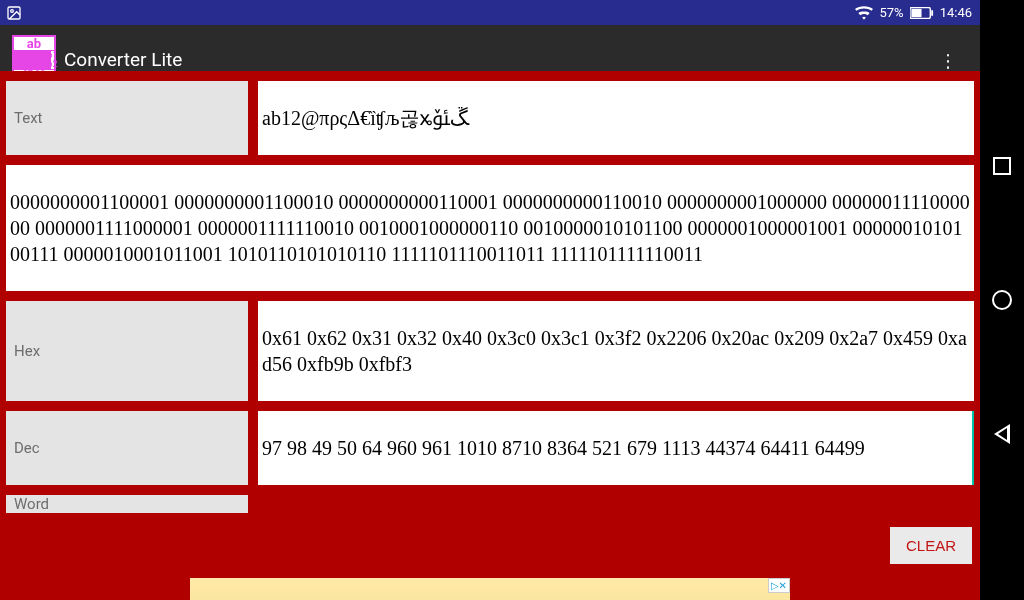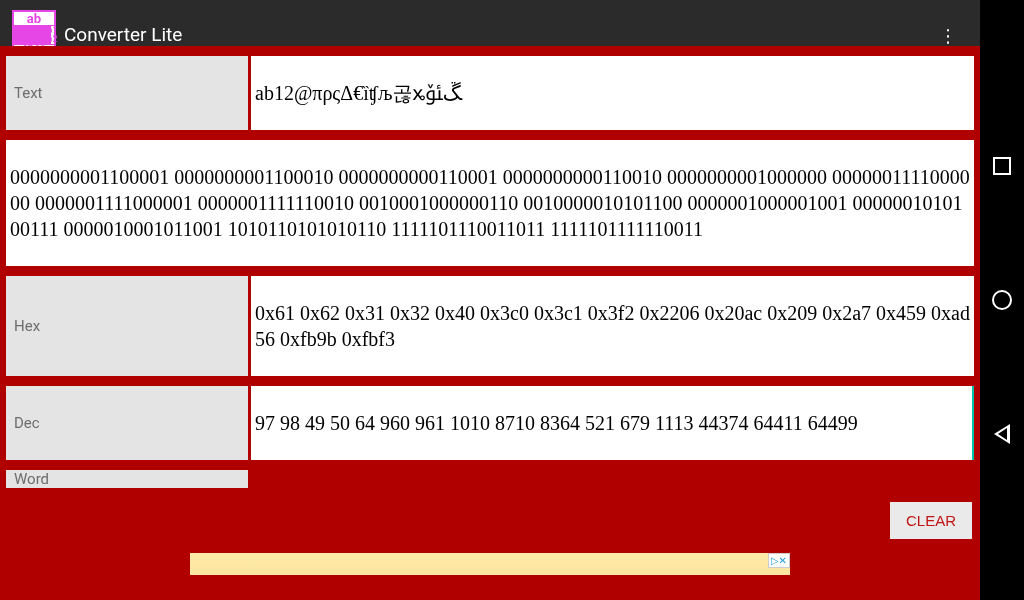--- a/index.html
+++ b/index.html
@@ -27,21 +27,21 @@
 .app-icon-bot { background: #fff; flex: 1; display: flex; align-items: center; justify-content: center; font-size: 9px; }
 .appbar-title { font-size: 19px; }
 .appbar-spacer { flex: 1; }
 .overflow { width: 40px; text-align: center; font-size: 18px; cursor: pointer; }
 
 .content { flex: 1; background: #b00000; padding: 10px 6px 0 6px; display: flex; flex-direction: column; gap: 10px; overflow: hidden; }
 
 .row { display: flex; background: #b00000; }
 .label {
   width: 242px; background: #e4e4e4; color: #6d6d6d; font-size: 15px; display: flex; align-items: center;
-  padding-left: 8px; margin-right: 3px;
+  padding-left: 8px; margin-right: 10px;
 }
 .field {
   flex: 1; background: #fff; color: #000; font-size: 20px; padding: 24px 4px; line-height: 1.3;
   word-break: break-all; font-family: Liberation Serif, serif;
 }
 .field.locked { background: #e4e4e4; color: #a9a9a9; }
 .field.active { border-right: 2px solid #00c2a8; }
 
 .bottom-row { display: flex; justify-content: flex-end; padding: 4px 2px 0 0; }
 .clear-btn {
@@ -56,20 +56,47 @@
 .nav-circle { width: 20px; height: 20px; border: 2px solid #fff; border-radius: 50%; }
 .nav-triangle { width: 0; height: 0; border-top: 10px solid transparent; border-bottom: 10px solid transparent; border-right: 16px solid #fff; position: relative; }
 .nav-triangle::after { content: ''; position: absolute; left: 4px; top: -6px; width: 0; height: 0; border-top: 6px solid transparent; border-bottom: 6px solid transparent; border-right: 9px solid #000; }
 
 .wifi-icon svg, .battery-icon svg, .image-icon svg { display: block; }
 </style>
 </head>
 <body>
 
 <div class="screen">
+  <div class="statusbar">
+    <div class="sb-left">
+      <span class="image-icon">
+        <svg width="16" height="16" viewBox="0 0 24 24" fill="none" stroke="#fff" stroke-width="2">
+            <rect x="3" y="3" width="18" height="18" rx="2"></rect>
+            <circle cx="9" cy="9" r="2"></circle>
+            <path d="M21 15l-5-5L5 21"></path>
+          </svg>
+      </span>
+    </div>
+    <div class="sb-right">
+      <span class="wifi-icon">
+        <svg width="18" height="14" viewBox="0 0 24 18" fill="#fff">
+            <path d="M12 18l-2.5-3c1.5-1.2 3.5-1.2 5 0L12 18zm-5-6l-2.5-3C7.5 6.5 16.5 6.5 19.5 9L17 12c-3-2.4-7-2.4-10 0zm-5-6L0 3.5C6.5-1.2 17.5-1.2 24 3.5L22 6C16.5 1.8 7.5 1.8 2 6z"></path>
+          </svg>
+      </span>
+      <span>57%</span>
+      <span class="battery-icon">
+        <svg width="24" height="12" viewBox="0 0 26 12">
+            <rect x="0" y="0" width="22" height="12" rx="2" fill="none" stroke="#fff" stroke-width="1.5"></rect>
+            <rect x="1.5" y="1.5" width="11" height="9" fill="#fff"></rect>
+            <rect x="23" y="3" width="2" height="6" fill="#fff"></rect>
+          </svg>
+      </span>
+      <span>14:46</span>
+    </div>
+  </div>
 
   <div class="appbar">
     <div class="app-icon">
       <div class="app-icon-top">ab</div>
       <div class="app-icon-mid">61 62</div>
       <div class="app-icon-bot">97 98</div>
     </div>
     <div class="appbar-title">Converter Lite</div>
     <div class="appbar-spacer"></div>
     <div class="overflow">⋮</div>

